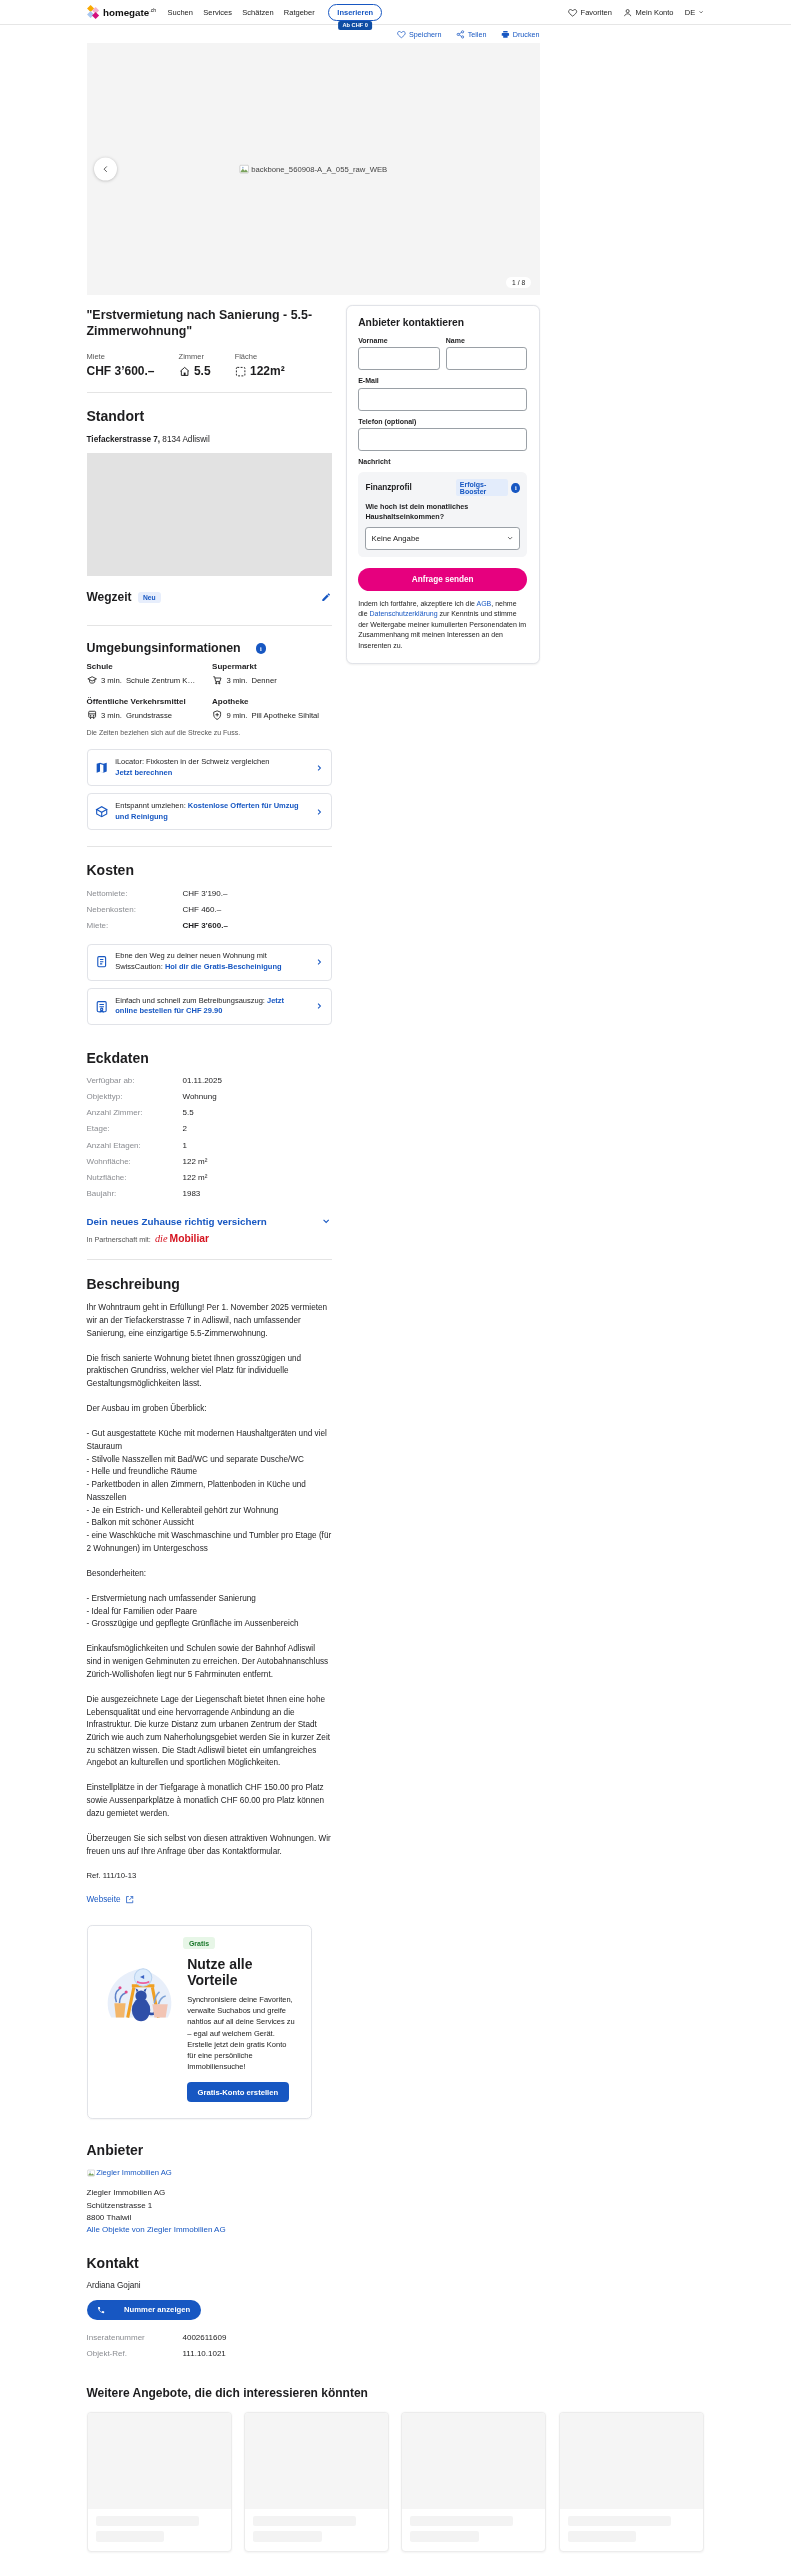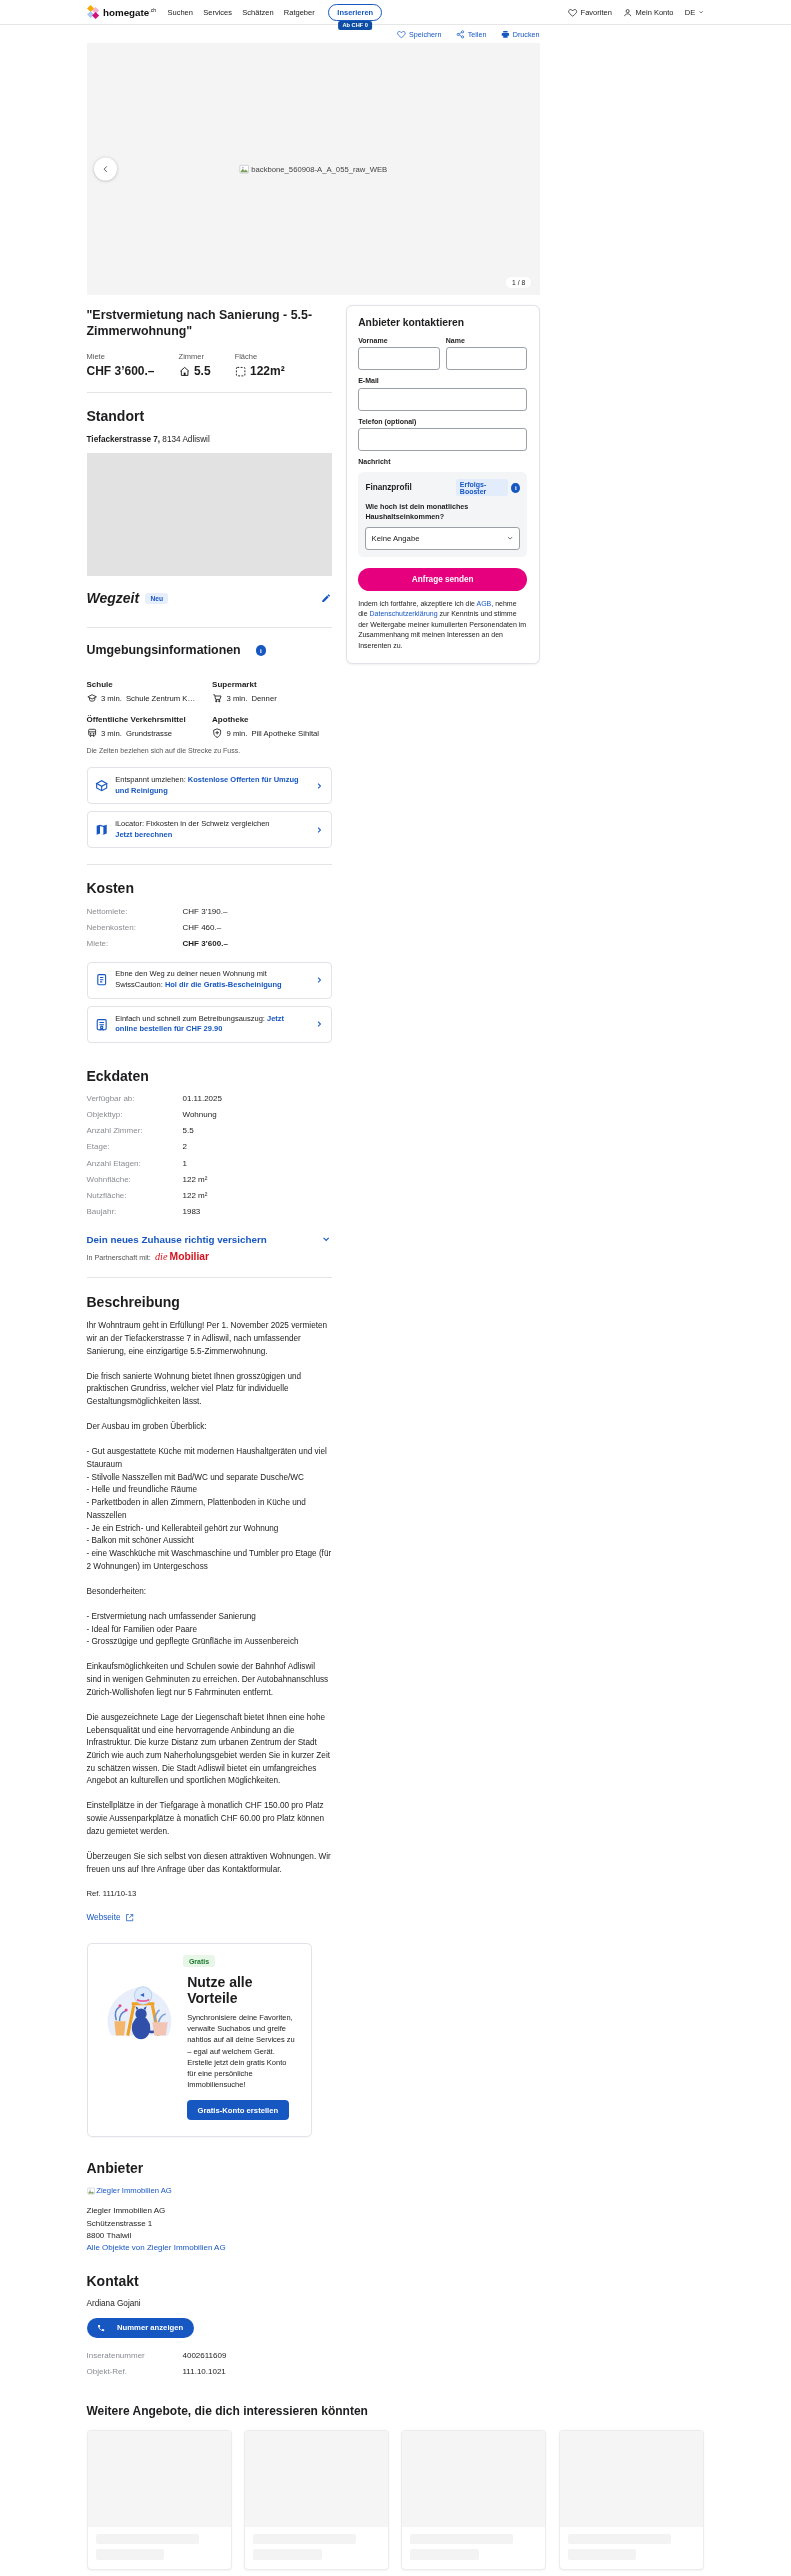--- a/index.html
+++ b/index.html
@@ -49,24 +49,24 @@
   h1.title{font-size:12.4px;line-height:1.3;font-weight:700;margin:2.1px 0 13.4px;}
   .stats{display:flex;gap:24px;margin-bottom:13.4px;}
   .stat .lbl{color:#555;font-size:7.5px;margin-bottom:3.1px;}
   .stat .val{font-size:12px;font-weight:700;display:flex;align-items:center;gap:4.1px;}
   hr.div{border:none;border-top:0.5px solid #e4e4e4;margin:0 0 15.5px;}
   h2.sec{font-size:14px;font-weight:700;margin:3.1px 0 10.3px;}
   .addr{font-size:8.2px;margin-bottom:9.3px;}
   .addr b{font-weight:700;}
   .map-ph{width:245px;height:123px;background:#e2e2e2;margin-bottom:14.4px;}
   .wegzeit{display:flex;align-items:center;gap:6.2px;margin-bottom:20.6px;}
-  .wegzeit h3{font-size:14px;font-weight:700;font-style:italic;}
+  .wegzeit h3{font-size:12px;font-weight:700;}
   .badge-neu{background:#e7eefc;color:var(--blue);font-weight:700;font-size:6.7px;padding:2.1px 5.2px;border-radius:3.1px;}
   .wegzeit .pencil{margin-left:auto;color:var(--blue);cursor:pointer;}
-  .umg-head{display:flex;align-items:center;gap:15px;margin-bottom:23px;}
+  .umg-head{display:flex;align-items:center;gap:15px;margin-bottom:7px;}
   .umg-head h2{margin:0;font-size:12.4px;font-weight:700;}
   .info-dot{width:10.3px;height:10.3px;border-radius:50%;background:var(--blue);color:#fff;font-size:6.2px;font-weight:700;
     display:inline-flex;align-items:center;justify-content:center;font-family:"Liberation Serif",serif;}
   .poi-grid{display:grid;grid-template-columns:1fr 1fr;row-gap:11.3px;column-gap:6.2px;margin-bottom:8.2px;}
   .poi .cat{font-weight:700;font-size:8px;margin-bottom:4.1px;}
   .poi .row{display:flex;align-items:center;gap:4.1px;font-size:7.7px;color:#222;}
   .footnote{color:#555;font-size:7px;margin-bottom:13.4px;}
   .banner{border:0.5px solid var(--border);border-radius:4.1px;padding:6.7px 7.2px;display:flex;align-items:center;gap:7.2px;margin-bottom:7.2px;cursor:pointer;background:#fff;}
   .banner .txt{font-size:7.5px;line-height:1.45;flex:1;}
   .banner .txt a{font-weight:700;}
@@ -89,21 +89,21 @@
   .badge-gratis{display:table;margin:0 auto 7.2px;background:#e7f6e7;color:#1d7a2e;font-weight:700;font-size:7px;padding:2.1px 6.2px;border-radius:3.1px;}
   .promo-body{display:flex;gap:9.3px;}
   .promo-ill{flex:none;}
   .promo-txt h3{font-size:14px;font-weight:700;margin-bottom:6.2px;}
   .promo-txt p{font-size:7.5px;line-height:1.5;color:#222;margin-bottom:9.3px;}
   .btn-blue{background:var(--blue);color:#fff;font-weight:700;font-size:7.7px;border:none;border-radius:4.1px;padding:5.7px 10.3px;cursor:pointer;}
   .agency .lnk{display:block;font-size:7.7px;line-height:1.4;margin-bottom:8.2px;}
   .agency .line{font-size:8px;line-height:1.55;}
   .agency .all{display:inline-block;margin-top:1px;font-size:8px;}
   .kontakt-name{font-size:8.2px;margin-bottom:9.3px;}
-  .btn-phone{display:inline-flex;align-items:flex-end;gap:12px;background:var(--blue);color:#fff;font-weight:700;font-size:7.7px;
+  .btn-phone{display:inline-flex;align-items:flex-end;gap:19px;background:var(--blue);color:#fff;font-weight:700;font-size:7.7px;
     border:none;border-radius:11.3px;padding:5.7px 10.3px;cursor:pointer;margin-bottom:13.4px;}
   
   .side-card{border:0.5px solid var(--border);border-radius:6.2px;background:#fff;box-shadow:0 0.5px 2.1px rgba(0,0,0,.06);padding:11.3px;}
   .side-card h2{font-size:10.3px;font-weight:700;margin-bottom:9.3px;}
   .frow{display:flex;gap:6.2px;}
   .fgroup{margin-bottom:7.2px;flex:1;}
   .fgroup label{display:block;font-size:7px;font-weight:700;margin-bottom:3.1px;}
   .fgroup input{width:100%;height:23px;border:0.5px solid #9aa0a6;border-radius:3.1px;padding:0 5.2px;font-size:7.7px;font-family:inherit;}
   .fgroup textarea{width:100%;height:77px;border:0.5px solid #9aa0a6;border-radius:3.1px;padding:5.2px;font-size:7.7px;font-family:inherit;resize:vertical;color:#555;line-height:1.5;}
   .finanz{background:var(--light-gray);border-radius:5.2px;padding:7.2px;margin:4.1px 0 8.2px;}
@@ -320,35 +320,35 @@
                   <path d="M12 7v8M8 11h8"></path>
                 </svg>
               <span>9 min.</span>
                 <span>Pill Apotheke Sihltal</span>
             </div>
           </div>
         </div>
         <p class="footnote">Die Zeiten beziehen sich auf die Strecke zu Fuss.</p>
 
         <div class="banner">
+          <svg class="ic bic" width="13.4" height="13.4" viewBox="0 0 24 24" fill="currentColor">
+              <path d="M9 3L3 5v16l6-2 6 2 6-2V3l-6 2-6-2zm0 2.2l6 2v13.6l-6-2V5.2z"></path>
+            </svg>
+          <div class="txt"><span>iLocator: Fixkosten in der Schweiz vergleichen</span><br><a>Jetzt berechnen</a></div>
+          <svg class="ic chev" width="8.2" height="8.2" viewBox="0 0 24 24" fill="none" stroke="currentColor" stroke-width="3">
+              <path d="M9 5l7 7-7 7"></path>
+            </svg>
+        </div>
+        <div class="banner">
           <svg class="ic bic" width="13.4" height="13.4" viewBox="0 0 24 24" fill="none" stroke="currentColor" stroke-width="2">
               <path d="M3 8l9-5 9 5-9 5-9-5z"></path>
               <path d="M3 8v8l9 5 9-5V8"></path>
               <path d="M12 13v8"></path>
             </svg>
           <div class="txt"><span>Entspannt umziehen: </span><a>Kostenlose Offerten für Umzug und Reinigung</a></div>
-          <svg class="ic chev" width="8.2" height="8.2" viewBox="0 0 24 24" fill="none" stroke="currentColor" stroke-width="3">
-              <path d="M9 5l7 7-7 7"></path>
-            </svg>
-        </div>
-        <div class="banner">
-          <svg class="ic bic" width="13.4" height="13.4" viewBox="0 0 24 24" fill="currentColor">
-              <path d="M9 3L3 5v16l6-2 6 2 6-2V3l-6 2-6-2zm0 2.2l6 2v13.6l-6-2V5.2z"></path>
-            </svg>
-          <div class="txt"><span>iLocator: Fixkosten in der Schweiz vergleichen</span><br><a>Jetzt berechnen</a></div>
           <svg class="ic chev" width="8.2" height="8.2" viewBox="0 0 24 24" fill="none" stroke="currentColor" stroke-width="3">
               <path d="M9 5l7 7-7 7"></path>
             </svg>
         </div>
 
         <hr class="div" style="margin-top:15.5px;">
 
         
         <h2 class="sec">Kosten</h2>
         <div class="kosten-rows">

